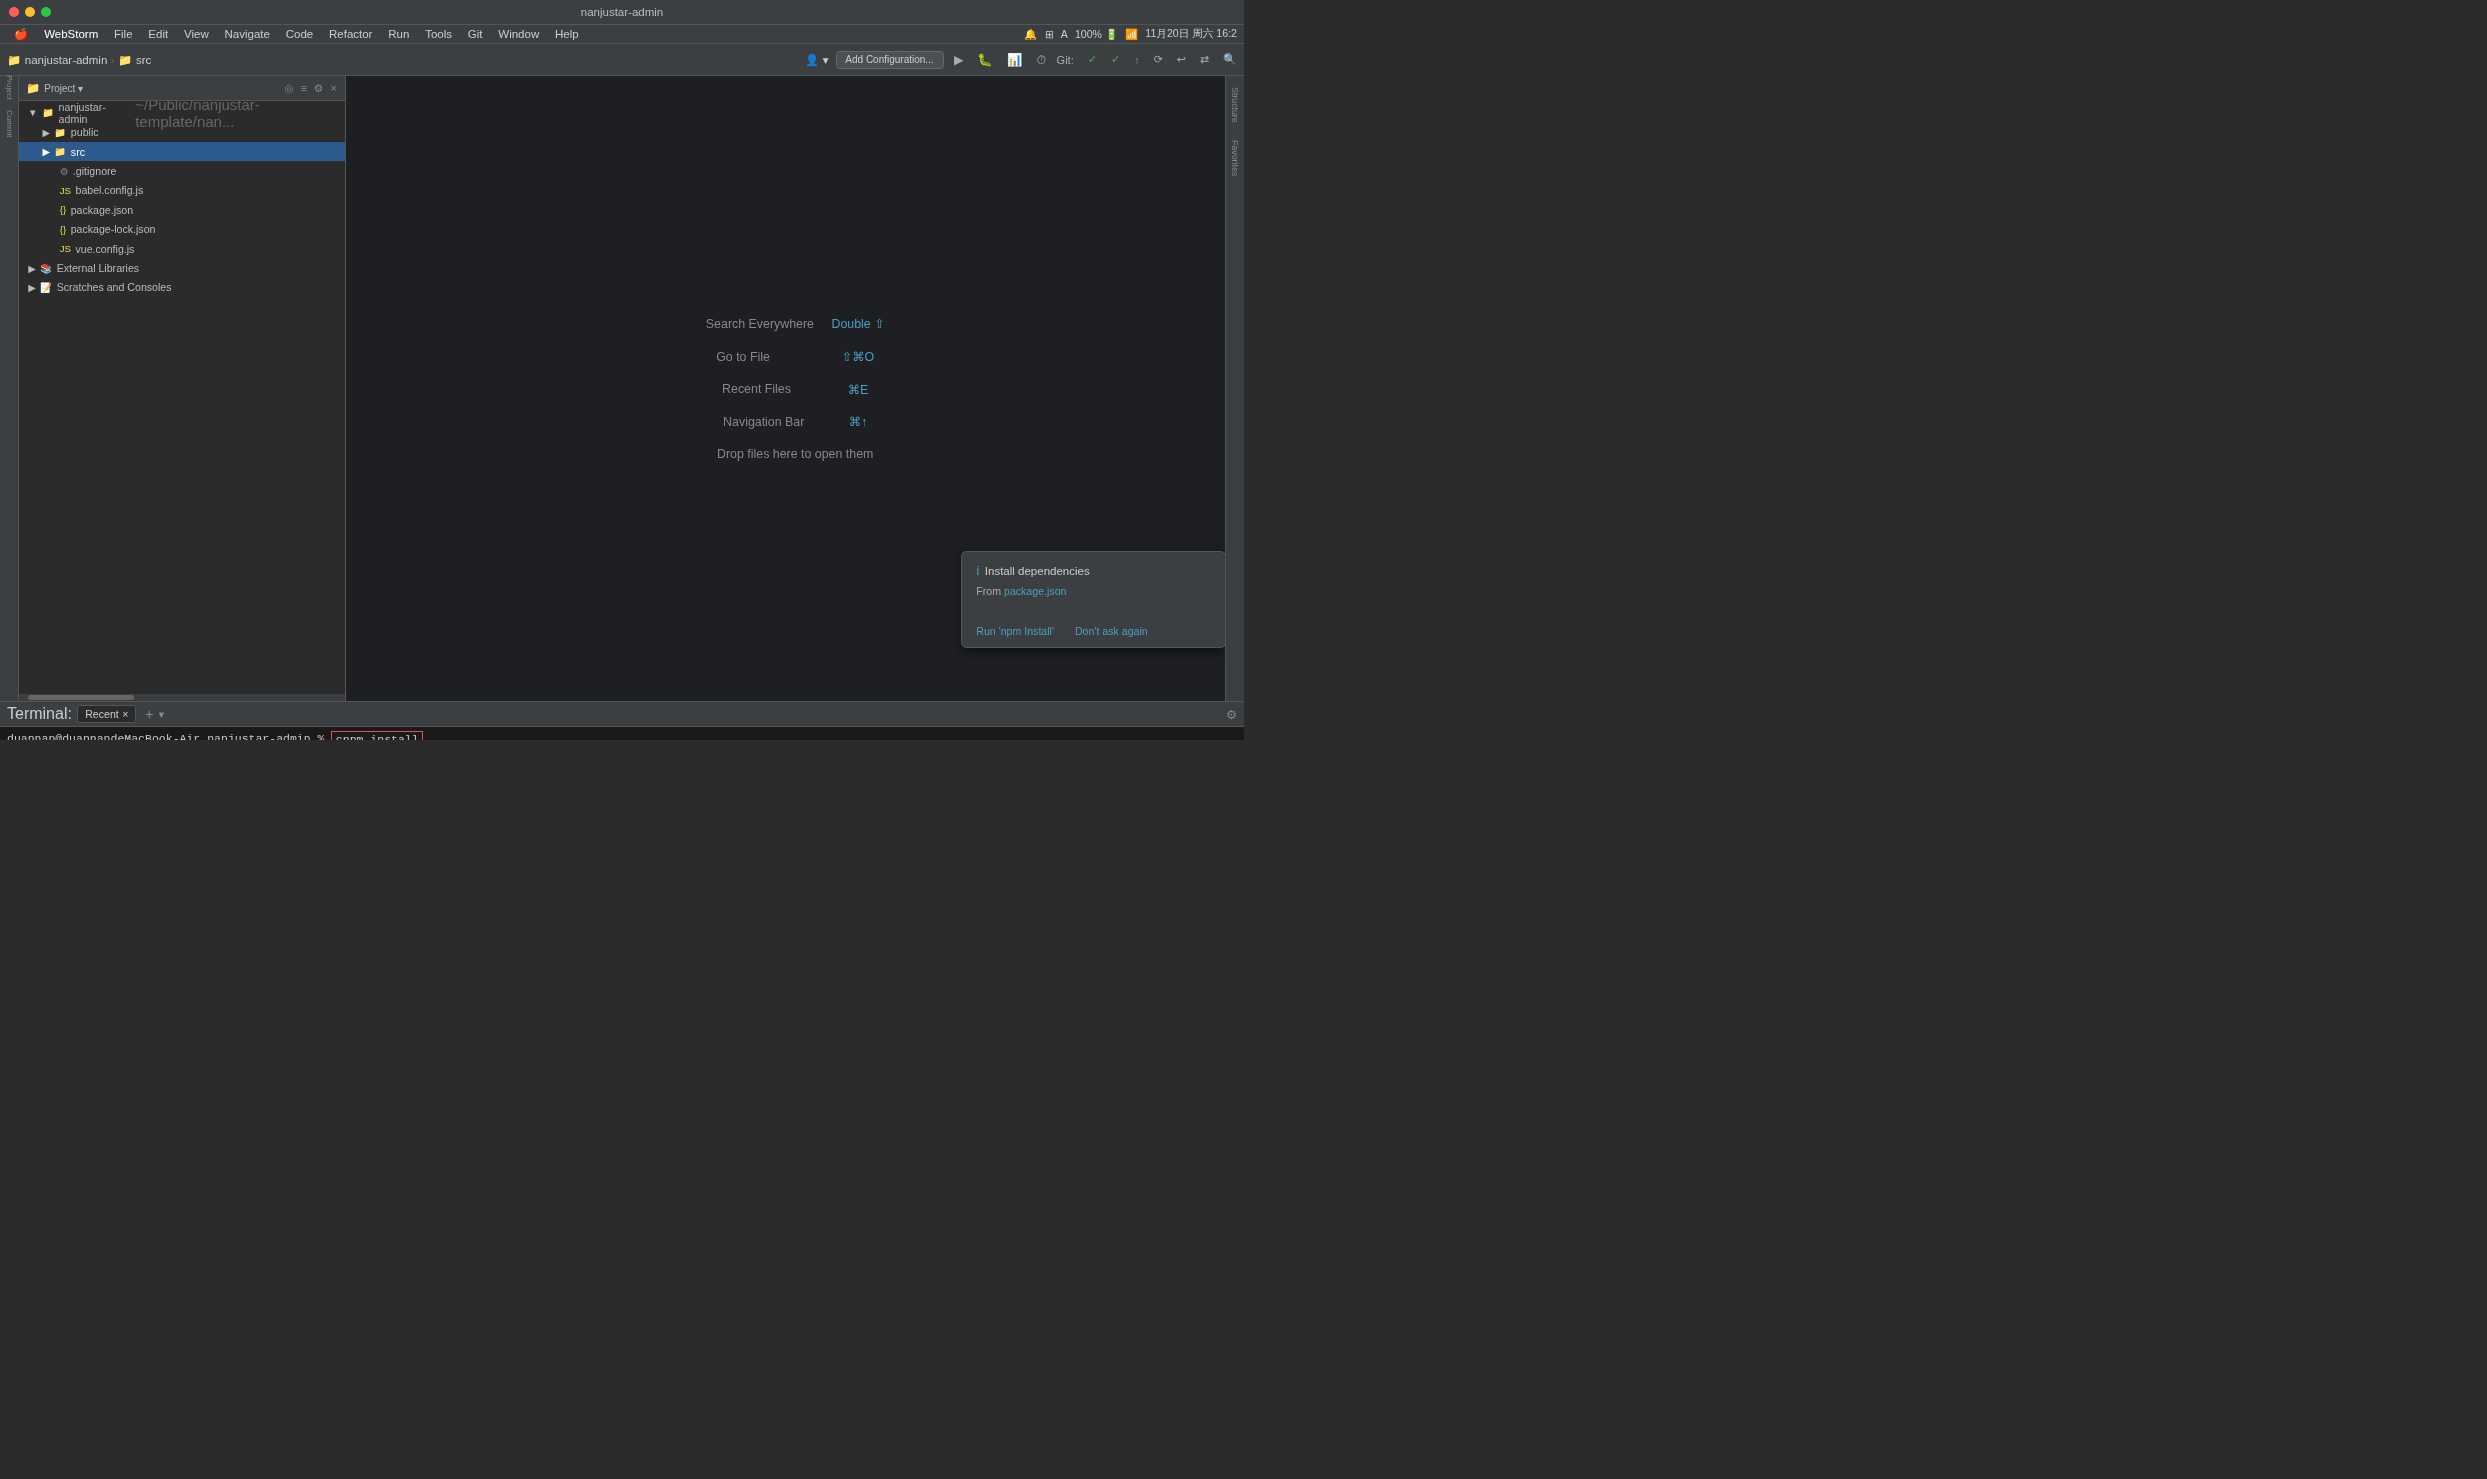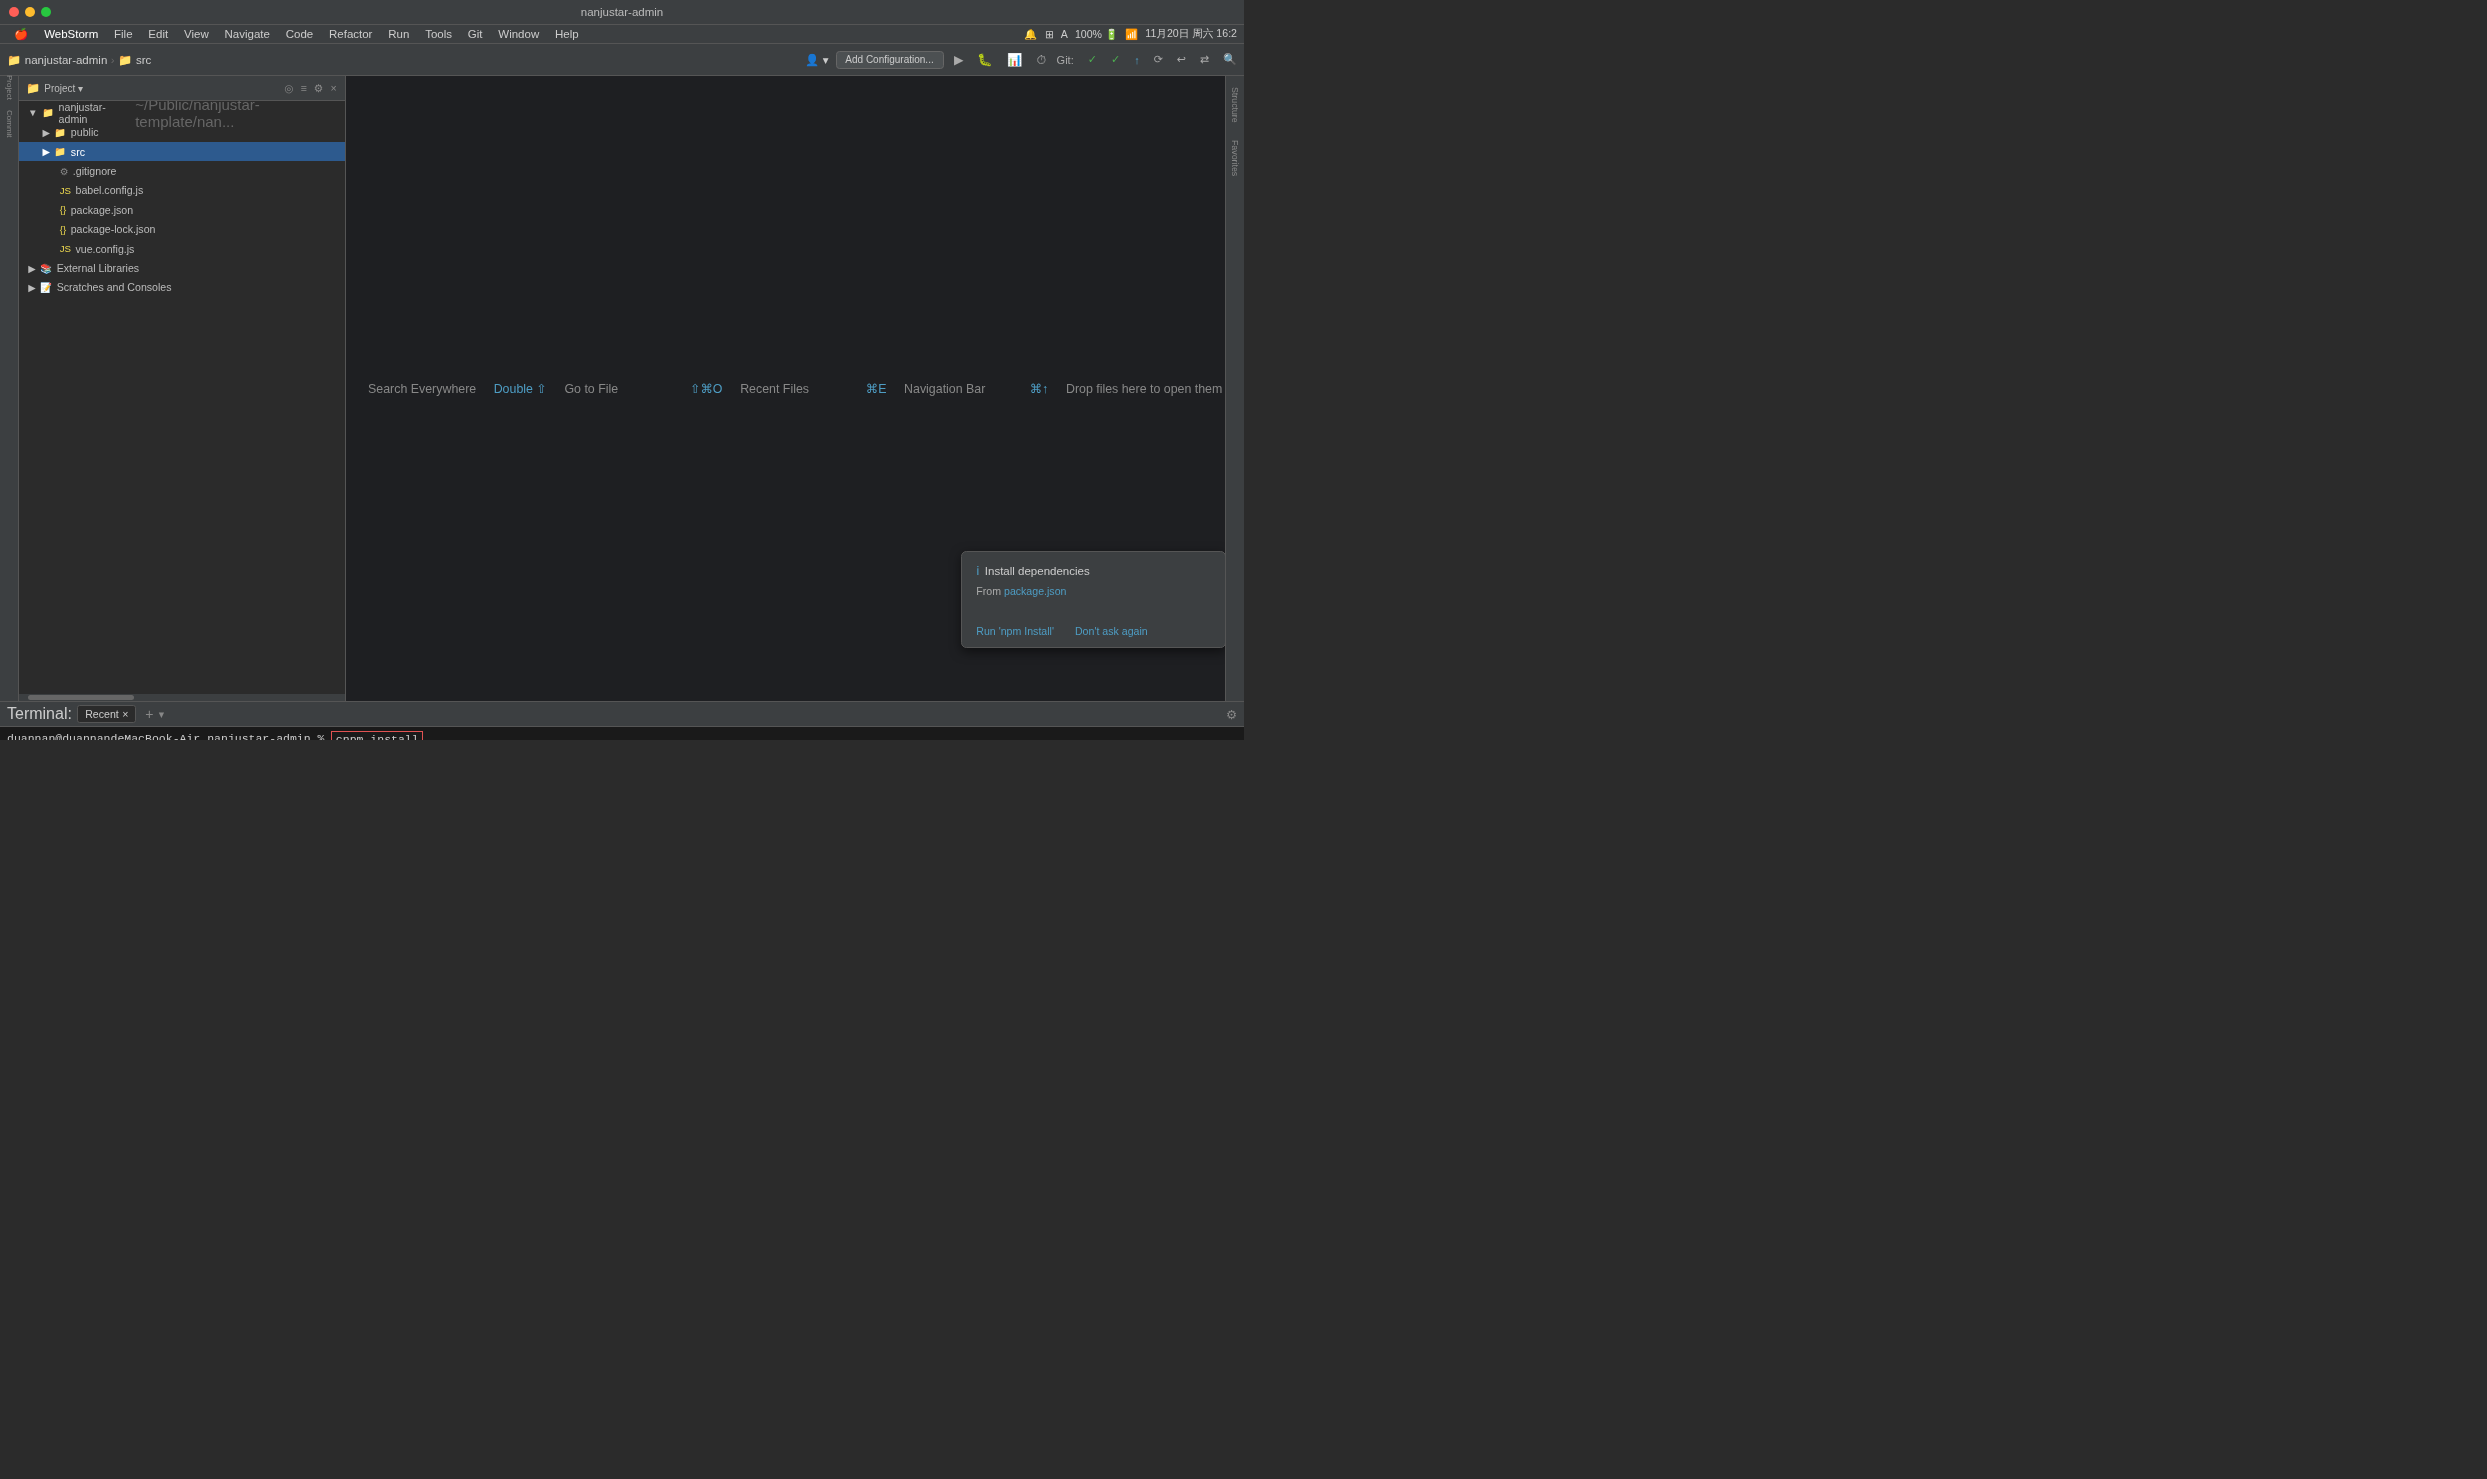--- a/index.html
+++ b/index.html
@@ -210,22 +210,22 @@
       flex: 1;
       background: #1e1f22;
       display: flex;
       flex-direction: column;
       align-items: center;
       justify-content: center;
       position: relative;
     }
     .editor-placeholder {
       display: flex;
-      flex-direction: row;
-      align-items: flex-end;
+      flex-direction: column;
+      align-items: center;
       gap: 17.7px;
     }
     .shortcut-row {
       display: flex;
       align-items: center;
       gap: 10.6px;
       font-size: 12.4px;
     }
     .shortcut-label {
       color: #888;

